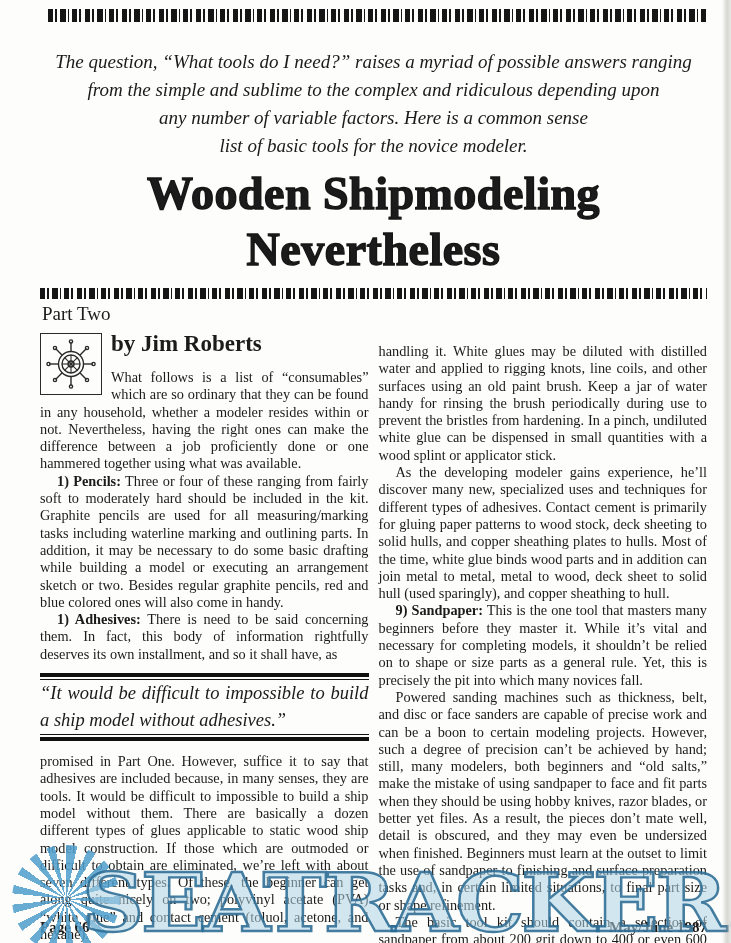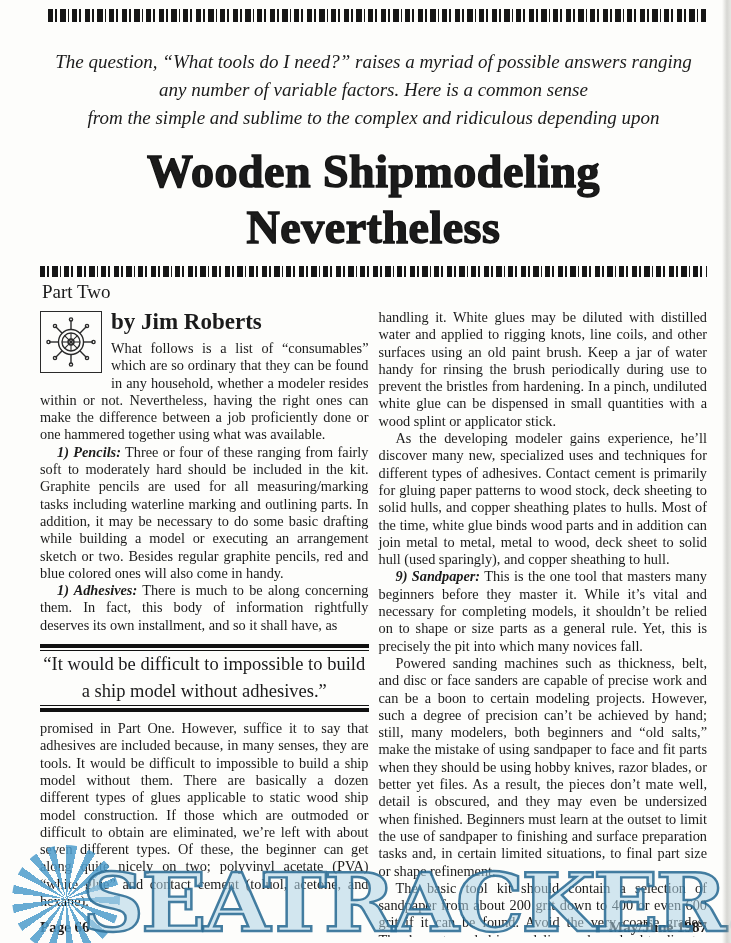--- a/index.html
+++ b/index.html
@@ -18,42 +18,42 @@
       #161616 24px 29px,#fdfdfb 29px 31px,#161616 31px 33px,#fdfdfb 33px 37px);
   }
   .bar.top{margin-top:9px;}
   .bar.mid{height:11px;margin-top:10px;margin-left:0;}
   
   .intro{margin:26px 10px 4px 10px;text-align:center;
     font-style:italic;font-size:19px;line-height:28px;}
   
   .title{
     text-align:center;font-weight:bold;font-size:46px;line-height:56px;
-    margin-top:12px;letter-spacing:0.5px;
+    margin-top:6px;letter-spacing:0.5px;
     -webkit-text-stroke:1.4px #151515;
   }
   .part-label{font-size:19px;margin:4px 0 6px 2px;}
   
   .columns{display:flex;gap:10px;height:628px;overflow:hidden;}
   .col{flex:1;font-size:14.3px;line-height:17.3px;text-align:justify;}
   .col p{margin:0;text-indent:17px;}
-  .col p.noindent{text-indent:0;}
-  .lead{font-weight:bold;font-style:italic;}
+  .col p.noindent{text-indent:0;margin-top:12px;}
+  .lead{font-weight:bold;}
   .icon-box{
     float:left;width:60px;height:60px;border:1px solid #2a2a2a;
     margin:2px 9px 3px 0;display:flex;align-items:center;justify-content:center;
     background:#fdfdfb;
   }
   .byline{font-size:23px;font-weight:bold;margin:0 0 5px 0;line-height:26px;}
   
   .pullquote{margin:10px 0 8px 0;}
   .pq-rule-top{height:2px;border-top:4px solid #111;border-bottom:1.5px solid #111;}
   .pq-rule-bottom{height:2px;border-top:1.5px solid #111;border-bottom:4px solid #111;}
   .pq-text{
-    font-size:18.5px;line-height:27px;text-align:center;
+    font-style:italic;font-size:18.5px;line-height:27px;
     margin:14px 4px;text-indent:0 !important;
   }
   
   .footer{
     position:absolute;left:40px;right:24px;bottom:7px;
     display:flex;justify-content:space-between;
     font-weight:bold;font-size:15px;
   }
   
   .watermark{position:absolute;left:0;right:0;bottom:0;height:105px;pointer-events:none;}
@@ -77,22 +77,23 @@
 </head>
 <body>
 
 <div class="page">
   <div class="content">
 
     <div class="bar top"></div>
 
     <div class="intro">
       <div>The question, “What tools do I need?” raises a myriad of possible answers ranging</div>
+      <div>from the simple and sublime to the complex and ridiculous depending upon</div>
       <div>any number of variable factors. Here is a common sense</div>
-      <div>from the simple and sublime to the complex and ridiculous depending upon</div>
+      <div>list of basic tools for the novice modeler.</div>
     </div>
 
     <div class="title">
       <div>Wooden Shipmodeling</div>
       <div>Nevertheless</div>
     </div>
 
     <div class="bar mid"></div>
 
     <div class="part-label">Part Two</div>
@@ -127,21 +128,21 @@
             <circle cx="48.5" cy="26" r="1.6"></circle>
             <circle cx="10" cy="10" r="1.6"></circle>
             <circle cx="42" cy="42" r="1.6"></circle>
             <circle cx="10" cy="42" r="1.6"></circle>
             <circle cx="42" cy="10" r="1.6"></circle>
           </svg>
         </div>
         <h2 class="byline">by Jim Roberts</h2>
         <p class="noindent">What follows is a list of “consumables” which are so ordinary that they can be found in any household, whether a modeler resides within or not. Nevertheless, having the right ones can make the difference between a job proficiently done or one hammered together using what was available.</p>
         <p><span class="lead">1) Pencils:</span> <span>Three or four of these ranging from fairly soft to moderately hard should be included in the kit. Graphite pencils are used for all measuring/marking tasks including waterline marking and outlining parts. In addition, it may be necessary to do some basic drafting while building a model or executing an arrangement sketch or two. Besides regular graphite pencils, red and blue colored ones will also come in handy.</span></p>
-        <p><span class="lead">1) Adhesives:</span> <span>There is much to be along concerning them. In fact, this body of information rightfully deserves its own installment, and so it shall have, as</span></p>
+        <p><span class="lead">1) Adhesives:</span> <span>There is need to be said concerning them. In fact, this body of information rightfully deserves its own installment, and so it shall have, as</span></p>
 
         <div class="pullquote">
           <div class="pq-rule-top"></div>
           <p class="pq-text">“It would be difficult to impossible to build a ship model without adhesives.”</p>
           <div class="pq-rule-bottom"></div>
         </div>
 
         <p class="noindent">promised in Part One. However, suffice it to say that adhesives are included because, in many senses, they are tools. It would be difficult to impossible to build a ship model without them. There are basically a dozen different types of glues applicable to static wood ship model construction. If those which are outmoded or difficult to obtain are eliminated, we’re left with about seven different types. Of these, the beginner can get along quite nicely on two; polyvinyl acetate (PVA) “white glue” and contact cement (toluol, acetone, and hexane).</p>
 
       </div>

